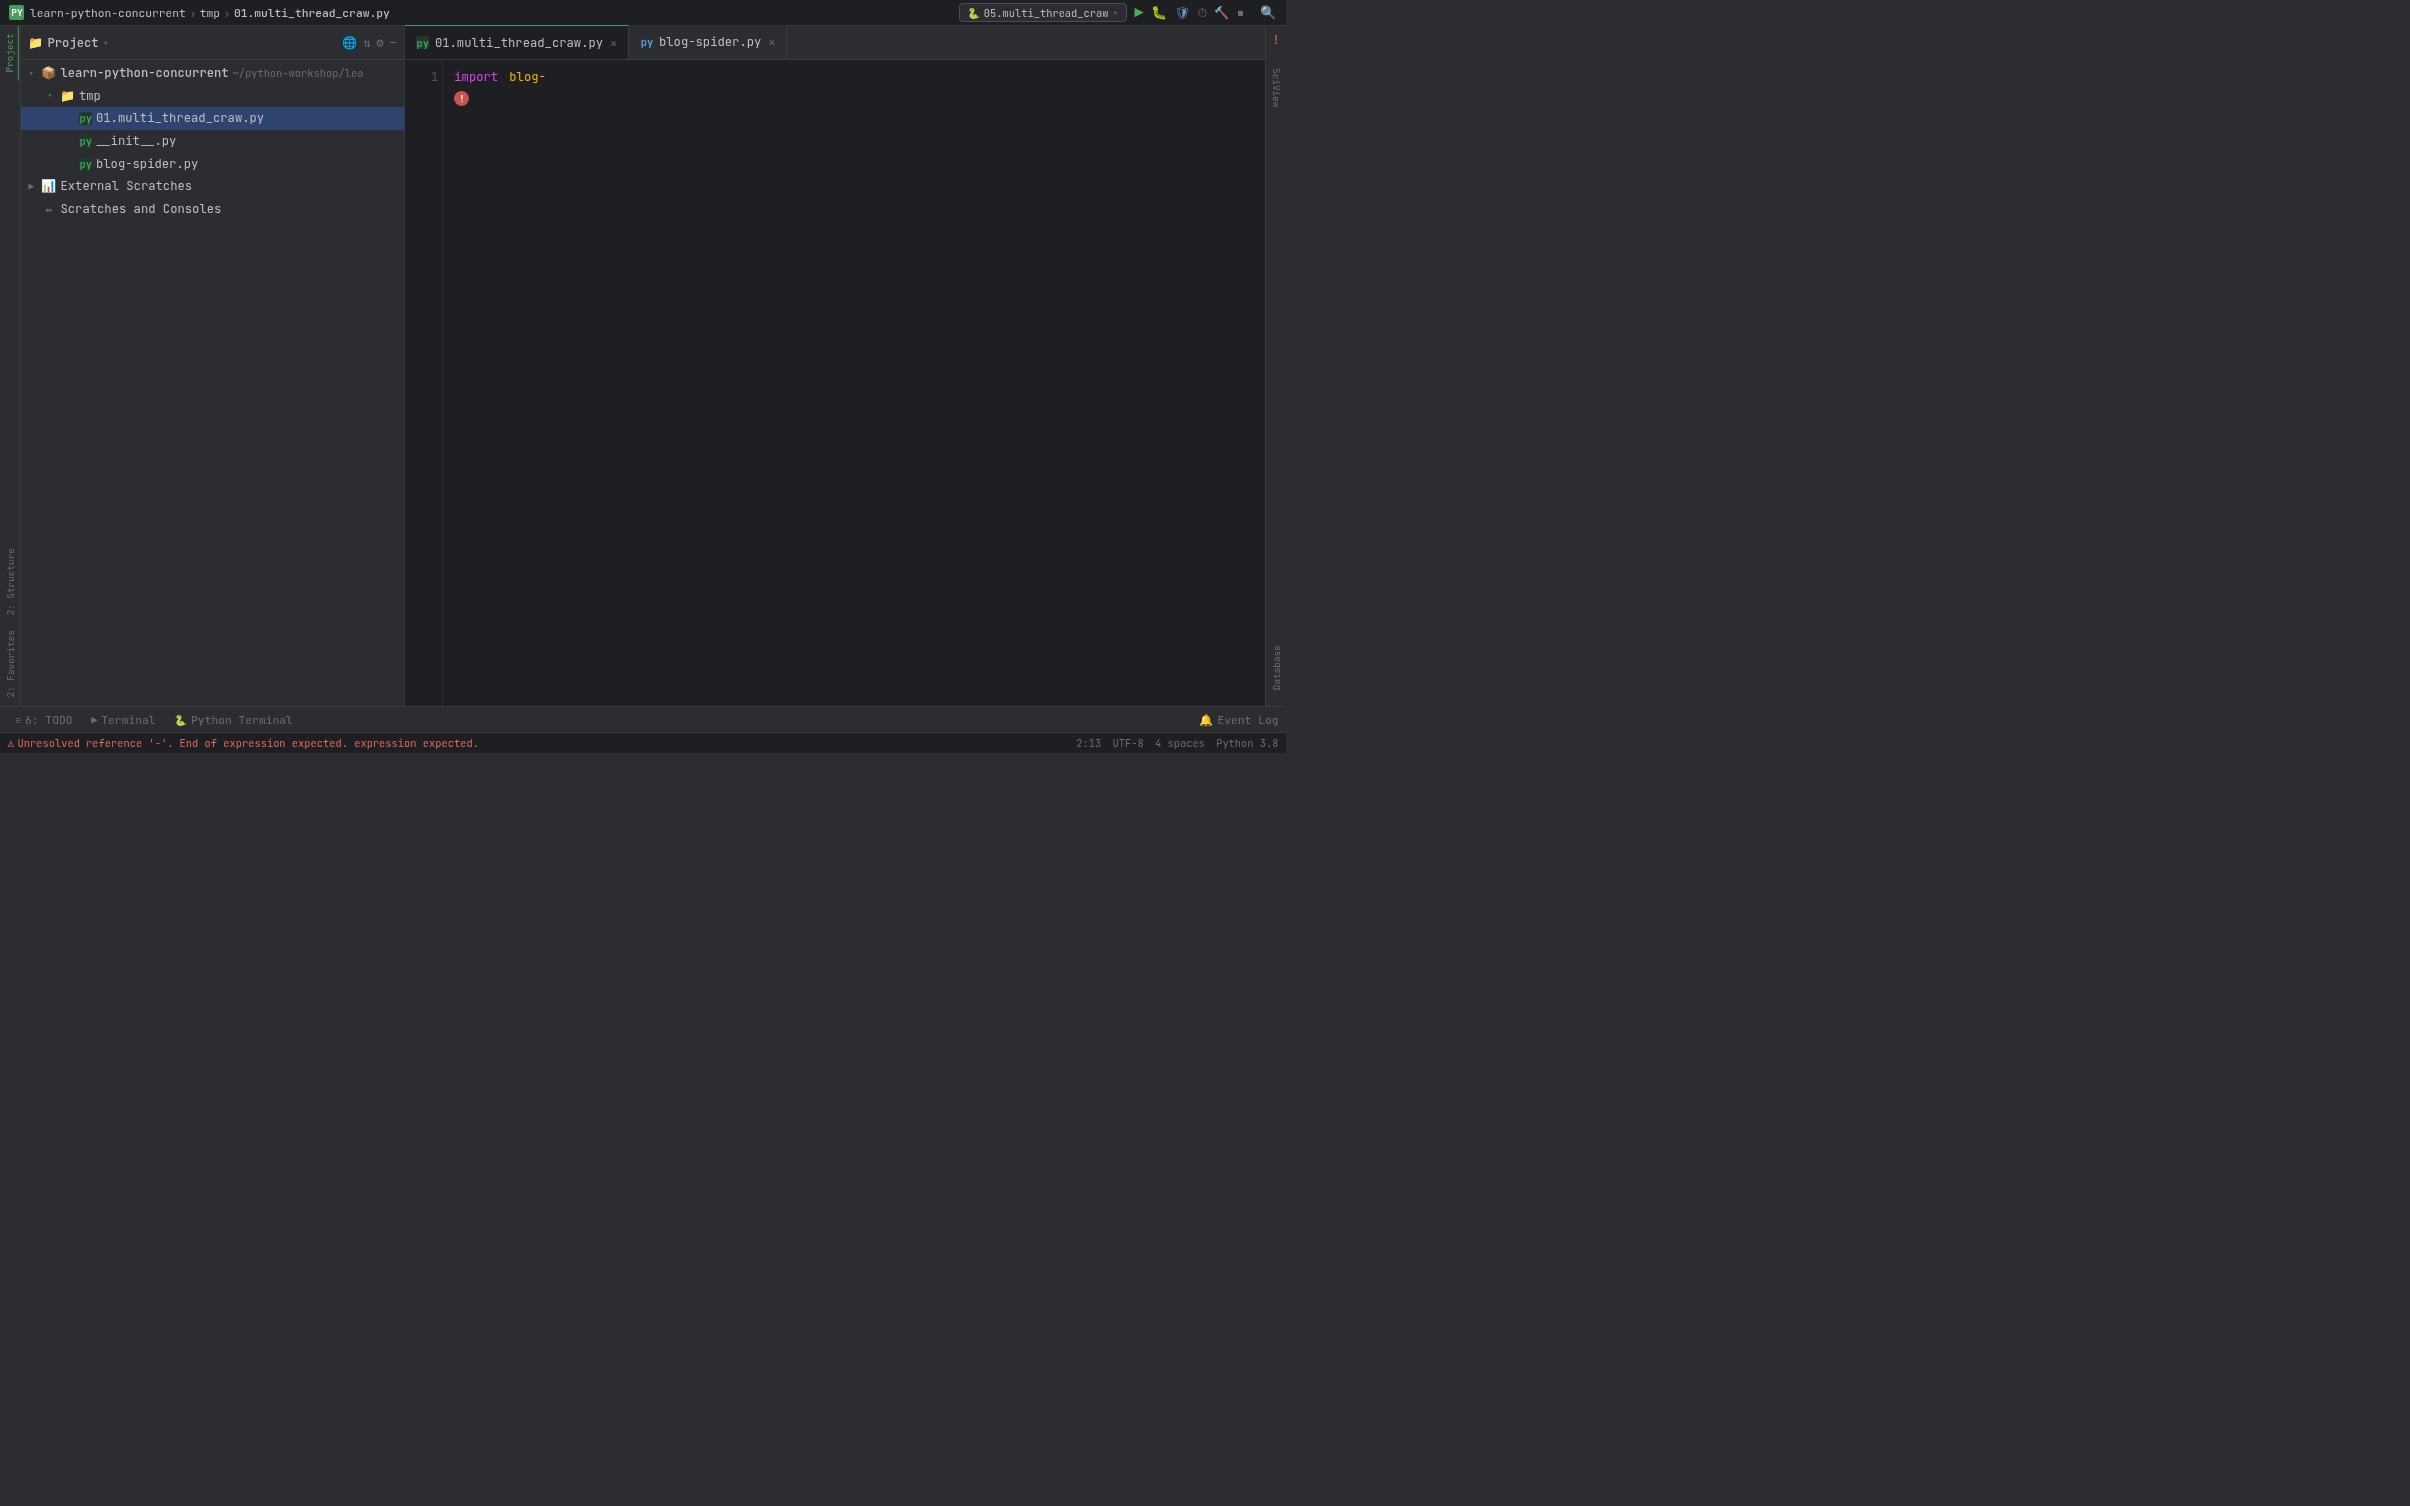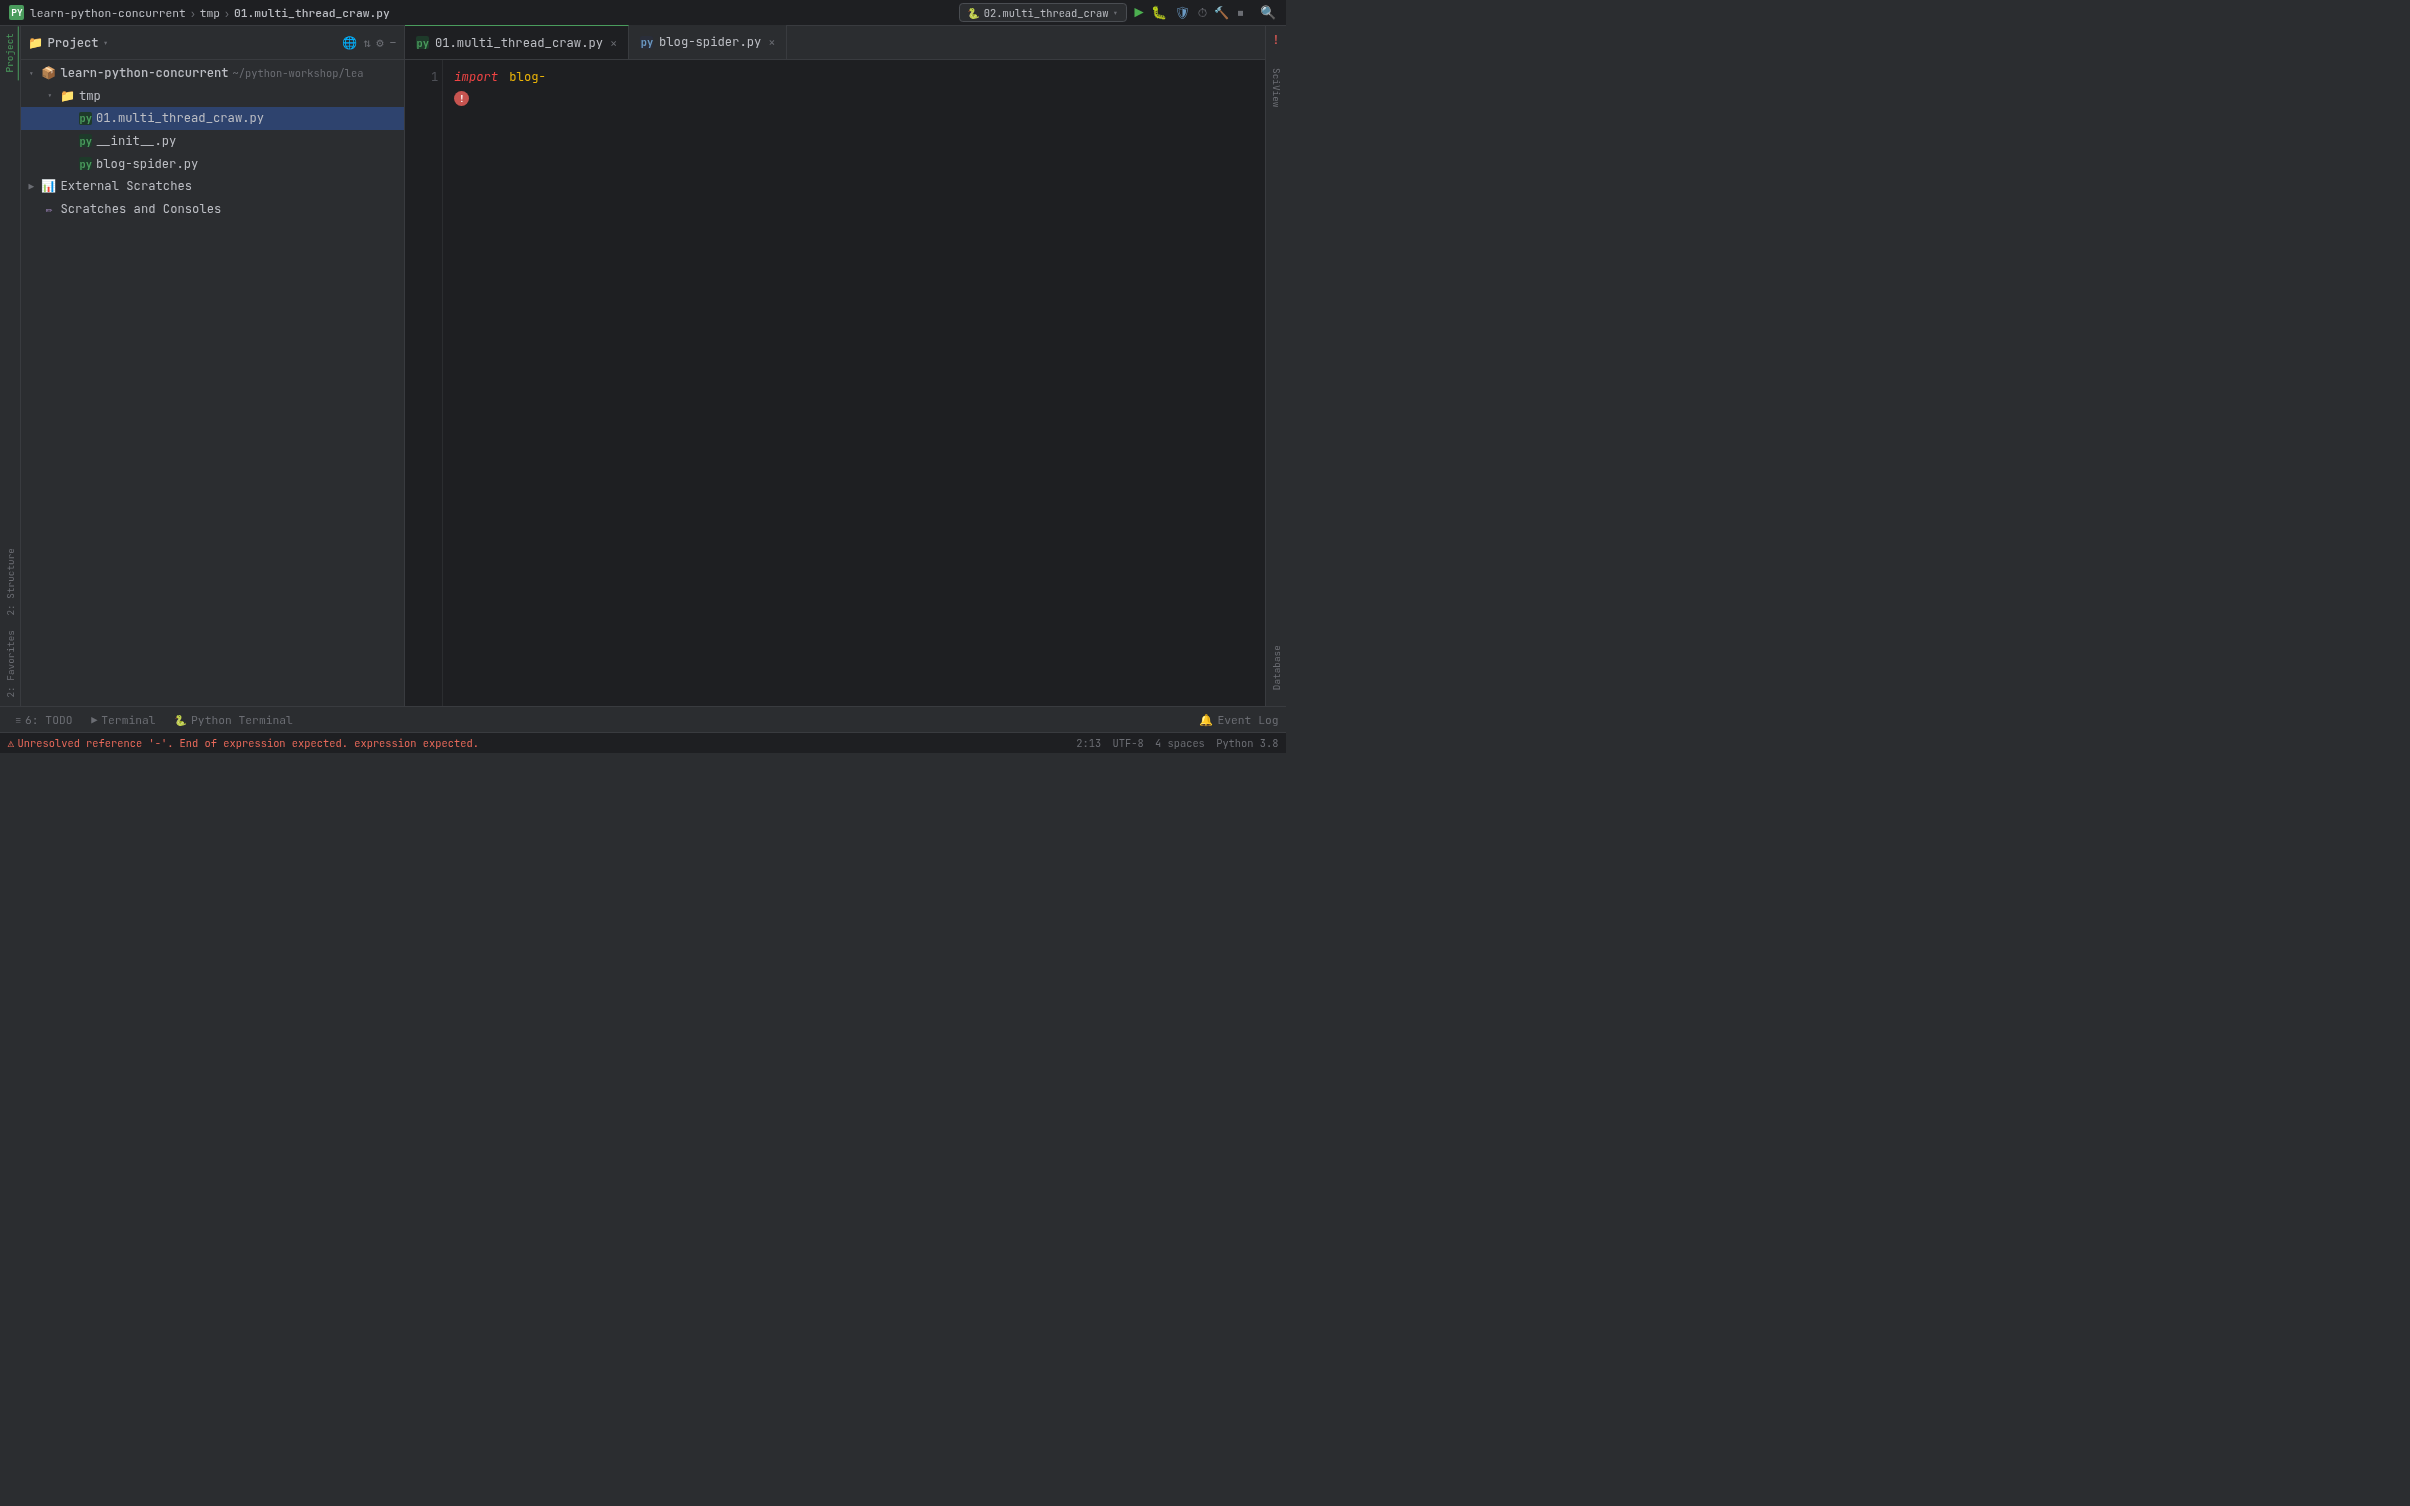--- a/index.html
+++ b/index.html
@@ -173,21 +173,21 @@
       border-right: 0.9px solid #2b2d30;
     }
     #code-area {
       flex: 1;
       padding: 7.5px 11.3px;
       font-size: 12.2px;
       line-height: 1.6;
       color: #bcbec4;
     }
     .code-line { display: flex; align-items: flex-start; gap: 3.8px; }
-    .kw-import { color: #ef4444; font-style: italic; }
+    .kw-import { color: #d946ef; }
     .kw-module { color: #eab308; }
     .error-indicator {
       width: 15px; height: 15px;
       background: #c75450;
       border-radius: 50%;
       display: inline-flex;
       align-items: center;
       justify-content: center;
       font-size: 9.4px;
       color: white;
@@ -270,21 +270,21 @@
   <div class="title-breadcrumb">
     <span style="color:#bcbec4">learn-python-concurrent</span>
     <span class="breadcrumb-sep">›</span>
     <span style="color:#bcbec4">tmp</span>
     <span class="breadcrumb-sep">›</span>
     <span style="color:#bcbec4; font-weight:500">01.multi_thread_craw.py</span>
   </div>
   <div class="title-right">
     <div class="run-config-box">
       <span style="color:#4a9c5d; font-size:10.4px">🐍</span>
-      <span>02.multi_thread_craw</span>
+      <span>05.multi_thread_craw</span>
       <span style="margin-left:auto; color:#6b6d73">▾</span>
     </div>
     <span class="run-btn">▶</span>
     <span style="color:#4a9c5d; font-size:13px">🐛</span>
     <span style="color:#6b9ac4; font-size:12.2px">🛡</span>
     <span style="color:#6b6d73; font-size:12.2px">⏱</span>
     <span style="color:#6b6d73; font-size:12.2px">🔨</span>
     <span style="color:#6b6d73; font-size:12.2px">⏹</span>
     <span class="search-icon-title">🔍</span>
   </div>

